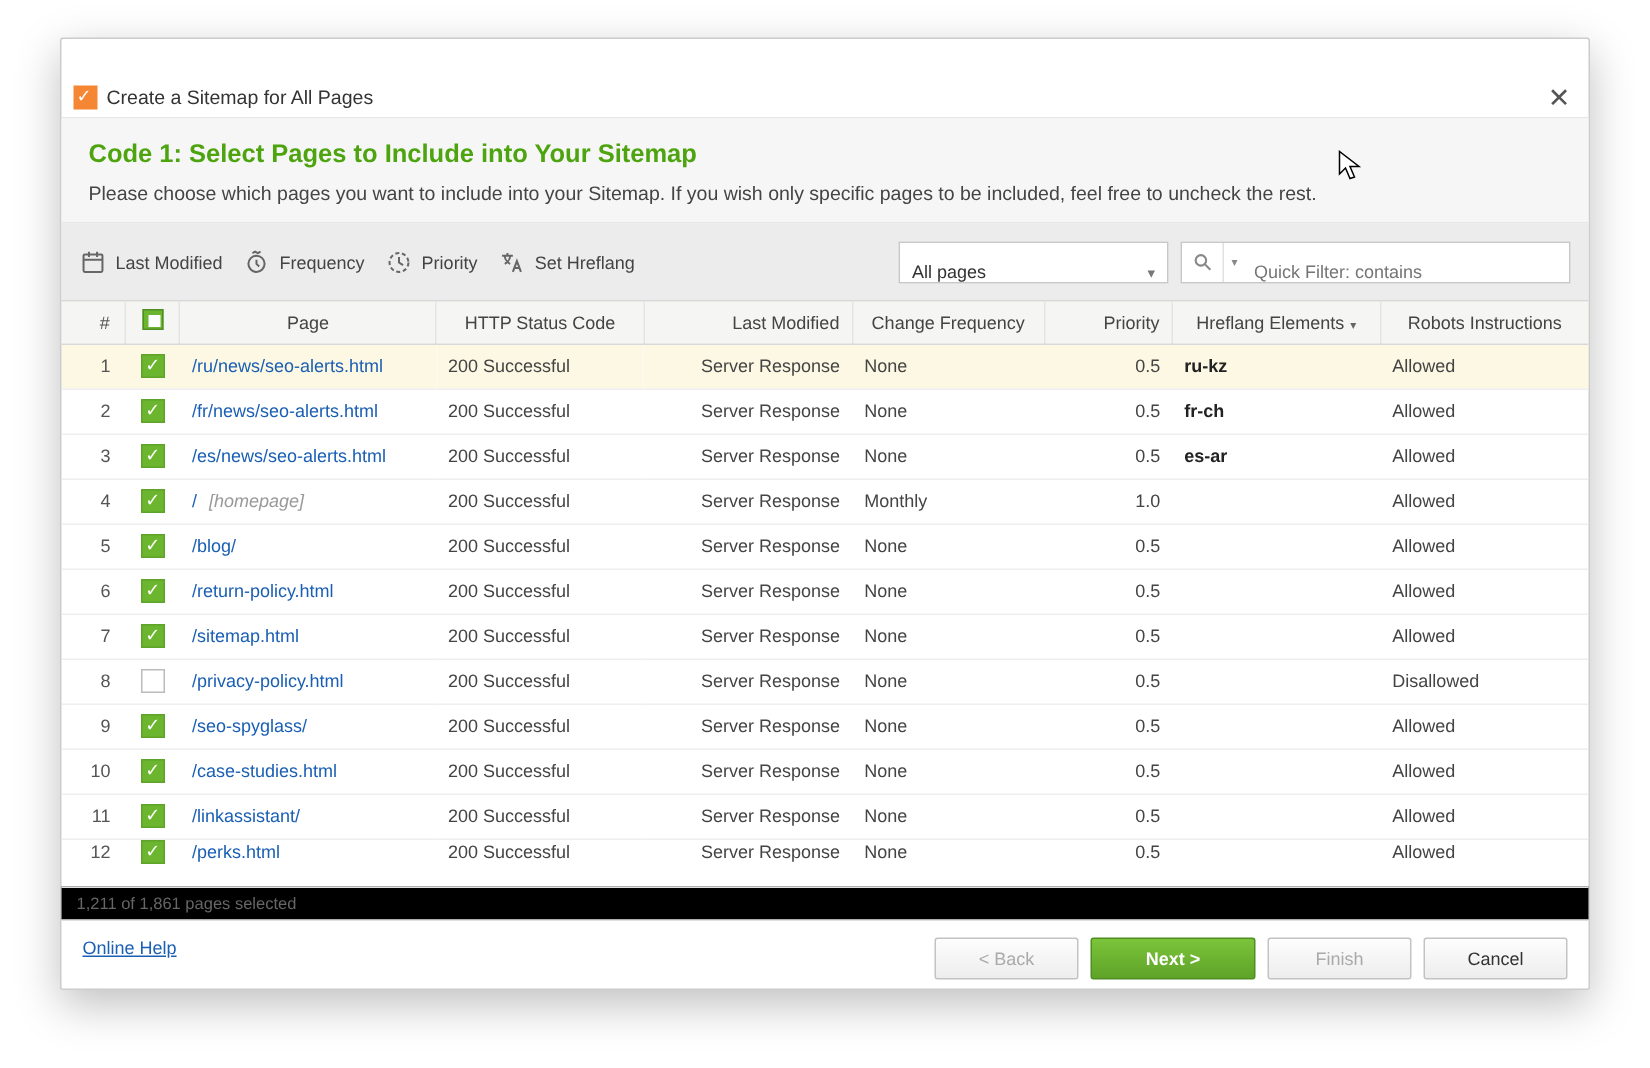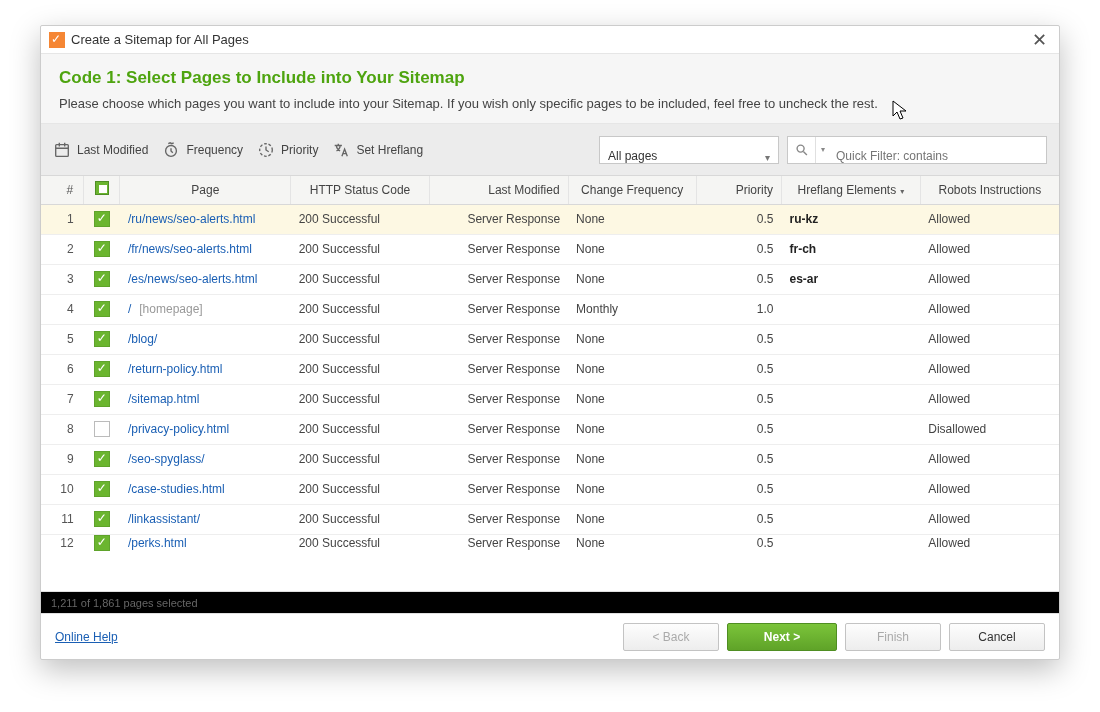--- a/index.html
+++ b/index.html
@@ -24,20 +24,21 @@
     box-shadow: 0 10px 30px rgba(0,0,0,0.25);
     display: flex;
     flex-direction: column;
   }
   .titlebar {
     height: 28px;
     border-bottom: 1px solid #e6e6e6;
     display: flex;
     align-items: center;
     padding: 0 8px;
+    margin-top: 25px;
   }
   .app-icon {
     width: 16px; height: 16px;
     background: #f58634;
     position: relative;
     margin-right: 6px;
   }
   .app-icon::after { content:"✓"; position:absolute; color:#fff; font-size:12px; left:2px; top:0; }
   .title-text { font-size: 13px; color: #333; }
   .close-x { margin-left: auto; font-size: 18px; color:#555; cursor:pointer; padding:0 4px; }
@@ -143,21 +144,21 @@
   .col-page { width: 160px; }
   .col-http { width: 130px; }
   .col-mod { width: 130px; text-align: right; }
   .col-freq { width: 120px; }
   .col-pri { width: 80px; text-align: right; }
   .col-hreflang { width: 130px; }
   .col-robots { width: 130px; }
   thead .col-mod { text-align: right; }
   thead .col-pri { text-align: right; }
   .link { color: #1a5fb4; cursor:pointer; }
-  .muted { color: #999; margin-left: 8px; }
+  .muted { color: #999; margin-left: 8px; font-style: italic; }
   .bold { font-weight: bold; color:#222; }
   .chk {
     display:inline-block; width:16px; height:16px;
     border:1px solid #5fa32b; background:#6bb52f;
     position:relative; vertical-align:middle;
   }
   .chk::after { content:"✓"; position:absolute; color:#fff; font-size:12px; left:2px; top:-1px; }
   .chk.unchecked { background:#fff; border:1px solid #bbb; }
   .chk.unchecked::after { content:""; }
   .hdr-chk {
@@ -173,22 +174,21 @@
     background: #000000;
     display:flex; align-items:center;
     padding: 0 10px;
     font-size: 11px;
     color: #666;
   }
   .footer {
     height: 46px;
     border-top: 1px solid #e0e0e0;
     display: flex;
-    align-items: center;
-    padding: 0 14px;
+    padding: 11px 14px;
     gap: 8px;
   }
   .footer .help-link { color:#1a5fb4; text-decoration: underline; cursor:pointer; }
   .footer-spacer { flex:1; }
   .btn {
     height: 28px;
     min-width: 96px;
     border: 1px solid #c3c3c3;
     background: linear-gradient(#fdfdfd,#ededed);
     border-radius: 2px;

